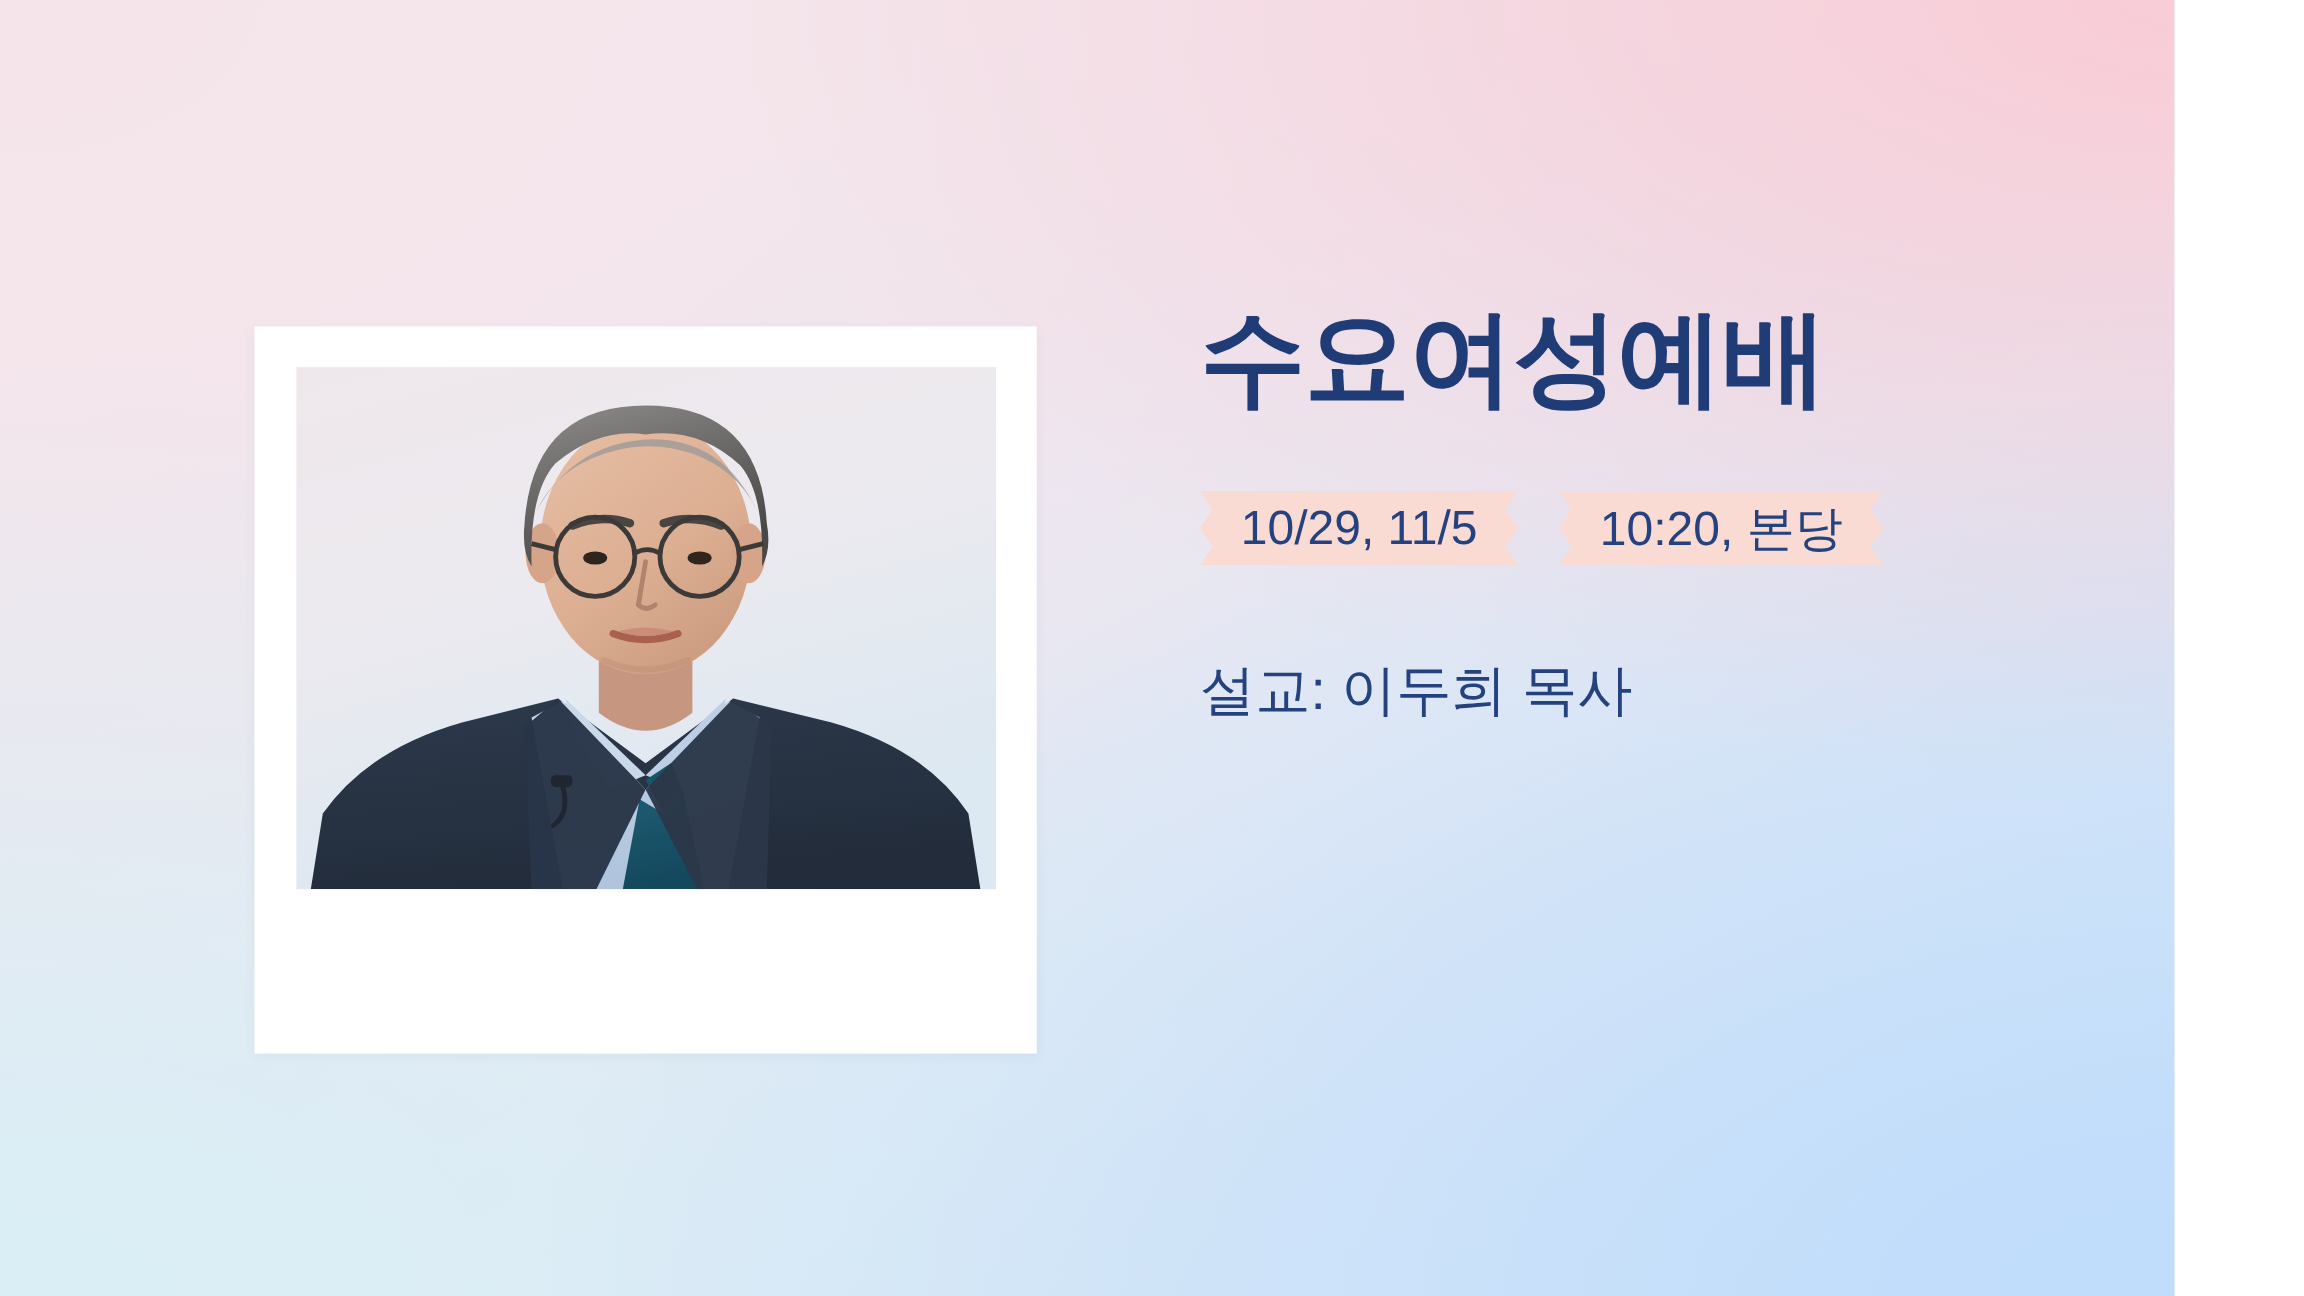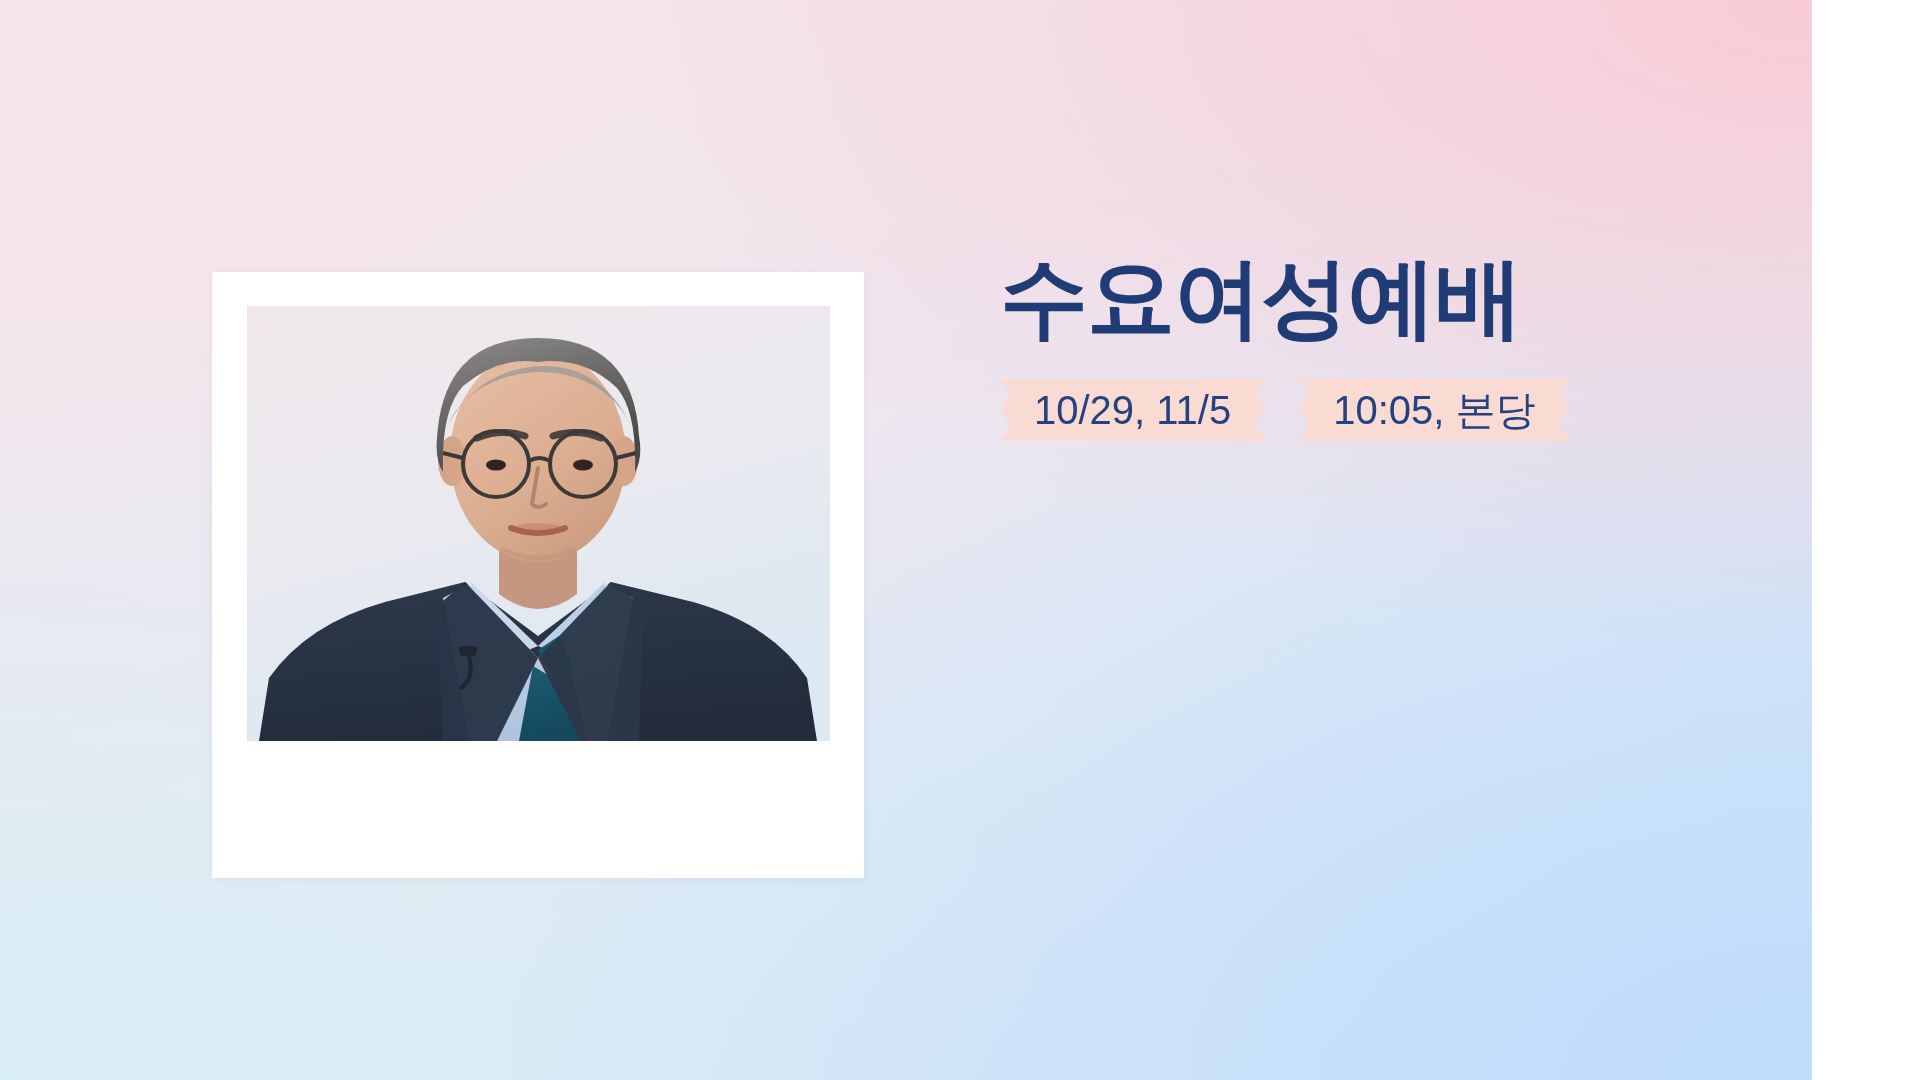--- a/index.html
+++ b/index.html
@@ -61,21 +61,21 @@
     margin: 0;
     font-size: 88px;
     font-weight: 700;
     letter-spacing: -1px;
     line-height: 1.08;
     color: #1f3c77;
     white-space: nowrap;
   }
 
   #badges {
-    margin-top: 34px;
+    margin-top: 64px;
     display: flex;
     align-items: center;
     gap: 34px;
   }
   .badge {
     position: relative;
     display: inline-flex;
     align-items: center;
     justify-content: center;
     height: 62px;
@@ -211,21 +211,22 @@
       </svg>
     </div>
   </div>
 
   <div id="content">
 
     <h1 id="title">수요여성예배</h1>
 
     <div id="badges">
       <span class="badge">10/29, 11/5</span>
-      <span class="badge">10:05, 본당</span>
+      <span class="badge">10:20, 본당</span>
     </div>
 
+    <div id="speaker">설교: 이두희 목사</div>
 
     <div id="credentials">
     </div>
 
   </div>
 </div>
 
 </body></html>

